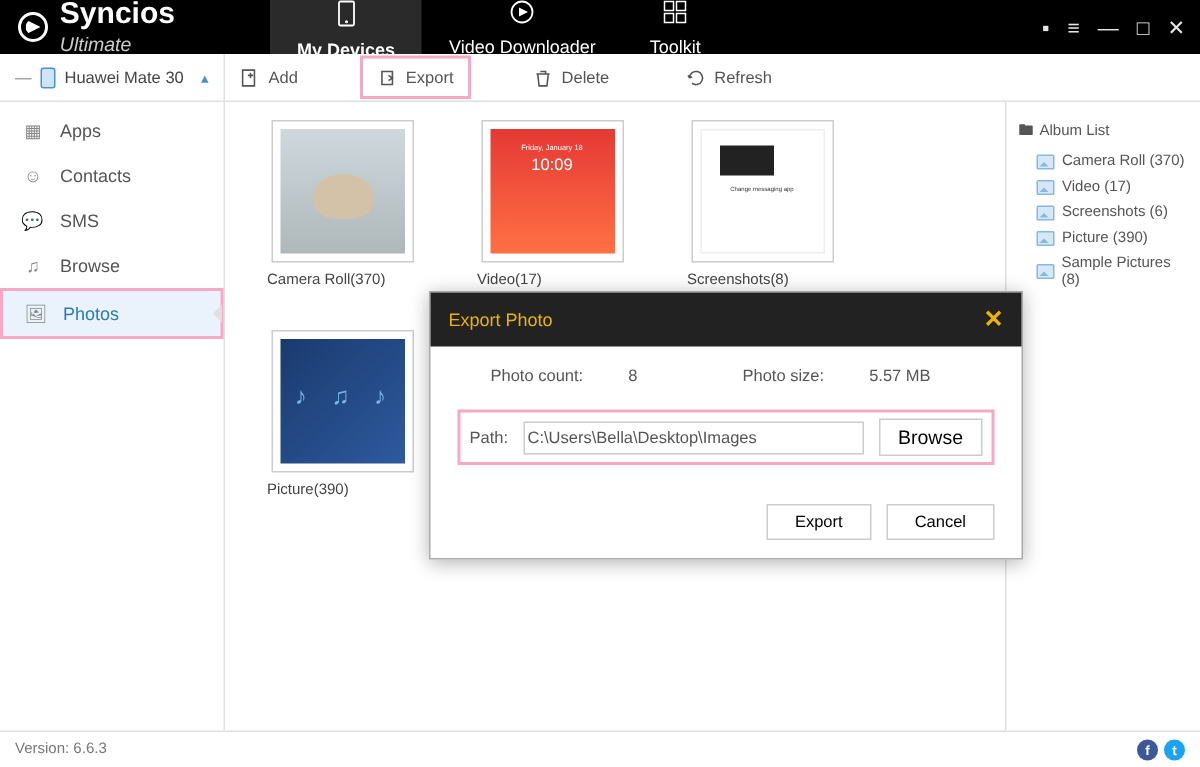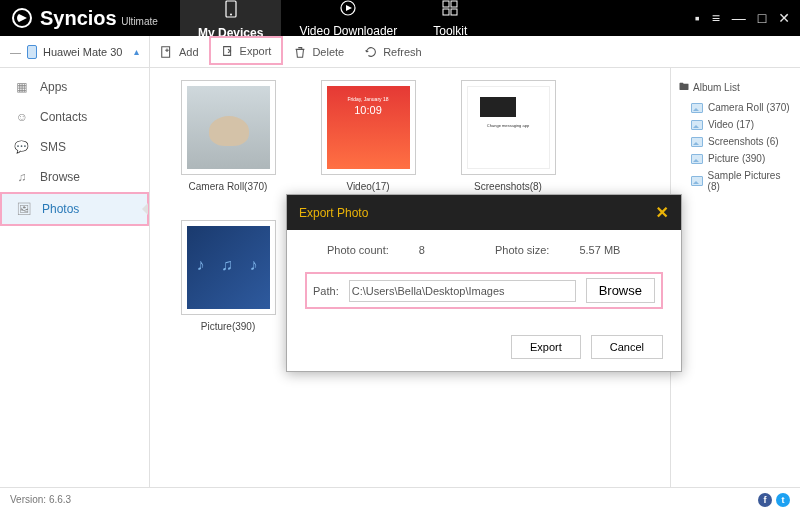--- a/index.html
+++ b/index.html
@@ -3,49 +3,49 @@
 <meta charset="utf-8">
 <style>
 * { margin: 0; padding: 0; box-sizing: border-box; font-family: Arial, sans-serif; }
 body { width: 800px; height: 511px; background: #fff; overflow: hidden; position: relative; }
 
 .titlebar { height: 36px; background: #000; display: flex; align-items: center; color: #fff; }
 .logo-area { display: flex; align-items: center; padding: 0 12px; gap: 8px; width: 180px; }
 .logo-icon { width: 20px; height: 20px; border: 2px solid #fff; border-radius: 50%; position: relative; }
 .logo-icon::after { content: ''; position: absolute; width: 10px; height: 10px; background: #fff; border-radius: 50%; top: 3px; left: 3px; clip-path: polygon(0 0, 100% 50%, 0 100%); }
 .logo-text { font-size: 20px; font-weight: bold; }
-.logo-sub { font-size: 10px; opacity: 0.8; }
+.logo-sub { font-size: 13px; font-style: italic; opacity: 0.8; }
 .nav-tabs { display: flex; height: 100%; }
 .nav-tab { display: flex; align-items: center; padding: 0 18px; gap: 8px; font-size: 12px; cursor: pointer; flex-direction: column; }
 .nav-tab.active { background: #2a2a2a; font-weight: bold; }
 .nav-tab .ico { display: inline-flex; }
 .win-controls { margin-left: auto; display: flex; gap: 12px; padding: 0 10px; }
 .win-controls span { font-size: 14px; cursor: pointer; opacity: 0.9; }
 
 .toolbar { height: 32px; border-bottom: 1px solid #e0e0e0; display: flex; align-items: center; }
 .device-sel { width: 150px; padding: 0 10px; display: flex; align-items: center; gap: 6px; font-size: 11px; color: #444; border-right: 1px solid #e0e0e0; height: 100%; }
 .device-sel .dash { color: #888; }
 .device-sel .phone-ico { width: 10px; height: 14px; border: 1px solid #4a90d9; border-radius: 2px; background: #cfe4f7; display: inline-block; }
 .device-sel .arrow { margin-left: auto; color: #4a90d9; font-size: 10px; }
-.tb-actions { display: flex; height: 100%; }
+.tb-actions { display: flex; align-items: center; height: 100%; gap: 31px; }
 .tb-btn { display: flex; align-items: center; gap: 5px; padding: 0 10px; font-size: 11px; color: #555; height: 100%; cursor: pointer; }
 .tb-btn.hl { border: 2px solid #f7a8c4; height: calc(100% - 2px); }
 .tb-btn svg { width: 14px; height: 14px; }
 
 .body { display: flex; height: calc(100% - 36px - 32px - 24px); }
 .sidebar { width: 150px; border-right: 1px solid #e0e0e0; padding-top: 4px; }
 .sb-item { display: flex; align-items: center; gap: 10px; padding: 8px 14px; font-size: 12px; color: #555; cursor: pointer; position: relative; }
 .sb-item .sico { width: 16px; display: inline-flex; justify-content: center; color: #888; }
 .sb-item.active { background: #eaf3fb; color: #2a7ab8; }
 .sb-item.hl { border: 2px solid #f7a8c4; }
 .sb-item.active::after { content: ''; position: absolute; right: -1px; top: 50%; transform: translateY(-50%); width: 0; height: 0; border-top: 6px solid transparent; border-bottom: 6px solid transparent; border-right: 6px solid #e0e0e0; }
 
 .main { flex: 1; position: relative; padding: 12px 8px; overflow: hidden; }
 .album-grid { display: flex; flex-wrap: wrap; gap: 28px 40px; padding-left: 20px; }
-.album { width: 100px; text-align: center; cursor: pointer; }
+.album { width: 100px; cursor: pointer; }
 .thumb { width: 95px; height: 95px; border: 1px solid #ccc; padding: 5px; background: #fff; margin: 0 auto; display: flex; align-items: center; justify-content: center; }
 .thumb-in { width: 100%; height: 100%; }
 .album.selected .sel-wrap { border: 2px solid #1e9fd6; padding: 4px; }
 .album .cap { font-size: 10px; color: #444; margin-top: 6px; }
 
 .t-dog { background: linear-gradient(#cfd8dc, #aeb7ba); position: relative; }
 .t-dog::after { content: ''; position: absolute; width: 40px; height: 30px; background: #d4c2a8; border-radius: 50% 50% 40% 40%; left: 22px; top: 30px; }
 .t-orange { background: linear-gradient(#e53935, #ff7043); position: relative; }
 .t-orange::before { content: 'Friday, January 18'; position: absolute; top: 10px; left: 0; right: 0; color: #fff; font-size: 5px; text-align: center; }
 .t-orange::after { content: '10:09'; position: absolute; top: 18px; left: 0; right: 0; color: #fff; font-size: 11px; text-align: center; }

